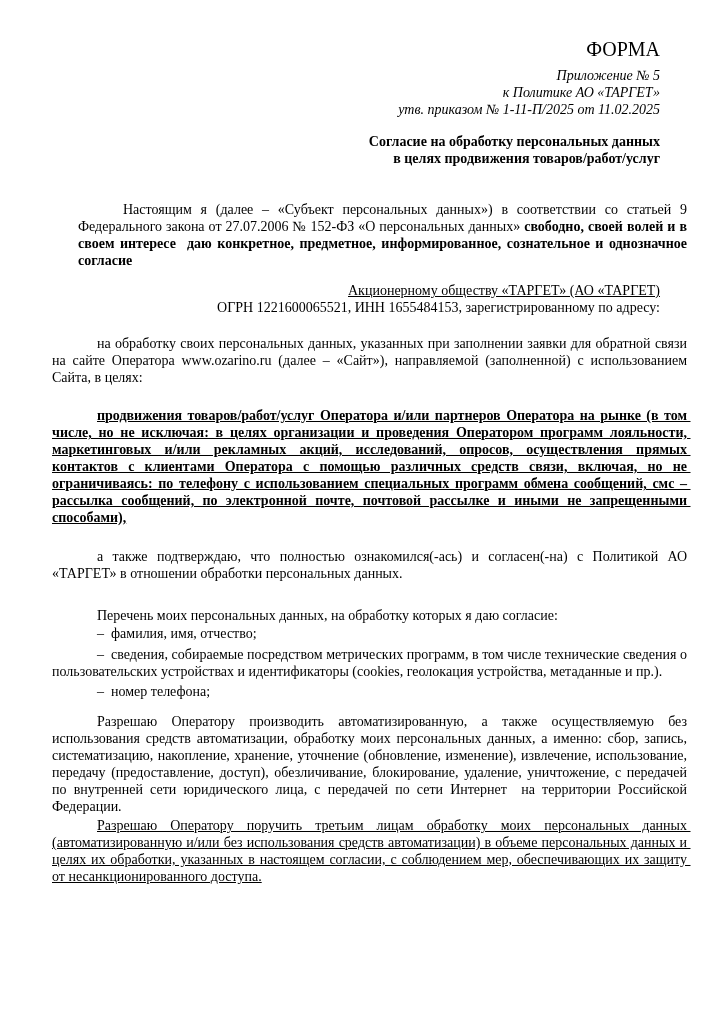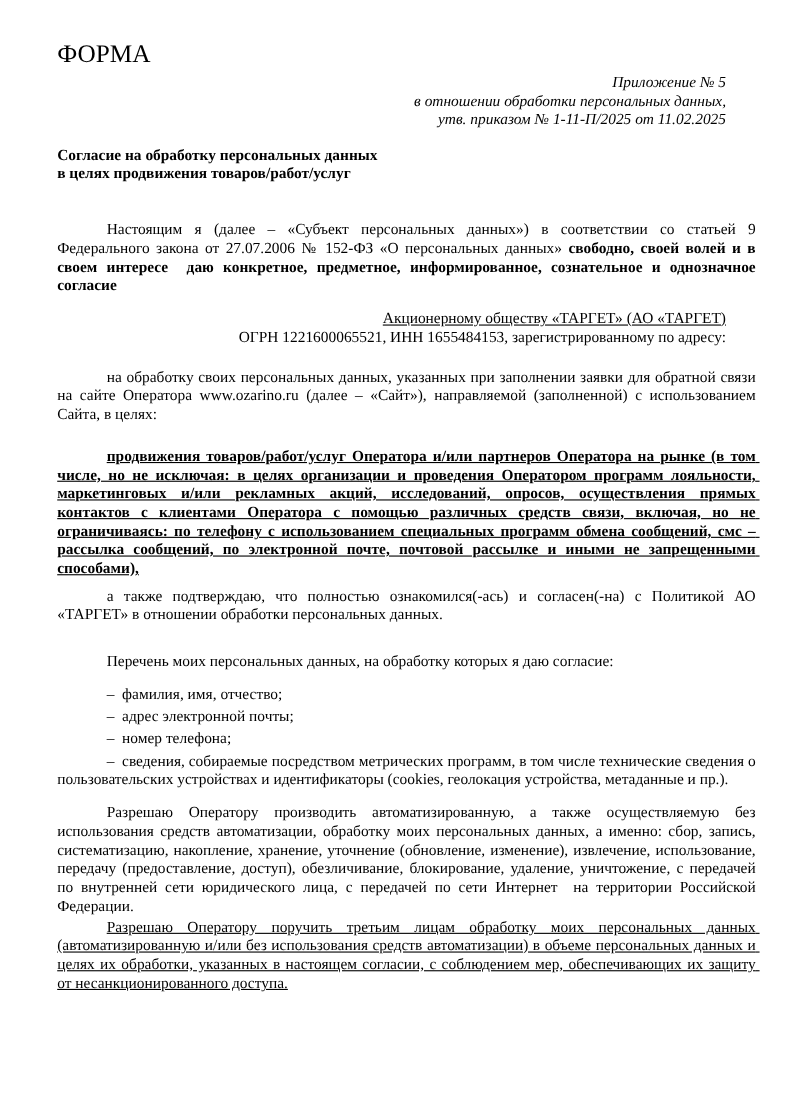--- a/index.html
+++ b/index.html
@@ -15,71 +15,71 @@
     box-sizing: border-box;
     padding: 38px 28px 0 52px;
     background: #ffffff;
     color: #000000;
     font-family: "Liberation Serif", "DejaVu Serif", serif;
     font-size: 14px;
     line-height: 17px;
     overflow: hidden;
   }
   .form-label {
-    text-align: left;
-    font-size: 23px;
+    text-align: right;
+    font-size: 20px;
     line-height: 22px;
     margin: 0 27px 0 0;
   }
   .appendix {
     text-align: right;
     margin: 7px 27px 0 0;
     font-style: italic;
   }
   .doc-title {
-    text-align: left;
+    text-align: right;
     font-weight: bold;
     margin: 15px 27px 0 0;
   }
   .para {
     margin: 0;
     text-align: justify;
     text-indent: 45px;
     white-space: pre-wrap;
   }
   .bold { font-weight: bold; }
   .underline { text-decoration: underline; }
   .centered {
     text-align: right;
     margin-right: 27px;
   }
-  .m-intro      { margin-top: 34px; }
+  .m-intro      { margin-top: 34px; margin-left: 26px; }
   .m-operator   { margin-top: 13px; }
   .m-processing { margin-top: 19px; }
   .m-purpose    { margin-top: 21px; text-decoration: underline; }
-  .m-policy     { margin-top: 8px; }
+  .m-policy     { margin-top: 22px; }
   .m-listintro  { margin-top: 25px; }
-  .m-item1      { margin-top: 13px; }
+  .m-item1      { margin-top: 1px; }
   .m-item2      { margin-top: 3px; }
   .m-item3      { margin-top: 3px; }
   .m-item4      { margin-top: 4px; }
   .m-auto       { margin-top: 13px; }
   .m-third      { margin-top: 2px; text-decoration: underline; }
   .list-item .marker { margin-right: 7px; }
 </style>
 </head>
 <body>
 
 <div class="page">
 
   <div class="form-label">ФОРМА</div>
 
   <div class="appendix">
     <div>Приложение № 5</div>
-    <div>в отношении обработки персональных данных,</div>
+    <div>к Политике АО «ТАРГЕТ»</div>
     <div>утв. приказом № 1-11-П/2025 от 11.02.2025</div>
   </div>
 
   <div class="doc-title">
     <div>Согласие на обработку персональных данных</div>
     <div>в целях продвижения товаров/работ/услуг</div>
   </div>
 
   <p class="para m-intro"><span>Настоящим я (далее – «Субъект персональных данных») в соответствии со статьей 9 Федерального закона от 27.07.2006 № 152-ФЗ «О персональных данных» </span><span class="bold">свободно, своей волей и в своем интересе  даю конкретное, предметное, информированное, сознательное и однозначное согласие</span></p>
 
@@ -91,23 +91,22 @@
   <p class="para m-processing">на обработку своих персональных данных, указанных при заполнении заявки для обратной связи на сайте Оператора www.ozarino.ru (далее – «Сайт»), направляемой (заполненной) с использованием Сайта, в целях:</p>
 
   <p class="para bold m-purpose">продвижения товаров/работ/услуг Оператора и/или партнеров Оператора на рынке (в том числе, но не исключая: в целях организации и проведения Оператором программ лояльности, маркетинговых и/или рекламных акций, исследований, опросов, осуществления прямых контактов с клиентами Оператора с помощью различных средств связи, включая, но не ограничиваясь: по телефону с использованием специальных программ обмена сообщений, смс – рассылка сообщений, по электронной почте, почтовой рассылке и иными не запрещенными способами),</p>
 
   <p class="para m-policy">а также подтверждаю, что полностью ознакомился(-ась) и согласен(-на) с Политикой АО «ТАРГЕТ» в отношении обработки персональных данных.</p>
 
   <p class="para m-listintro">Перечень моих персональных данных, на обработку которых я даю согласие:</p>
 
   <p class="para list-item m-item1"><span class="marker">–</span><span>фамилия, имя, отчество;</span></p>
 
-  <p class="para list-item m-item2"><span class="marker">–</span><span>адрес электронной почты;</span></p>
+
+  <p class="para list-item m-item4"><span class="marker">–</span><span>сведения, собираемые посредством метрических программ, в том числе технические сведения о пользовательских устройствах и идентификаторы (cookies, геолокация устройства, метаданные и пр.).</span></p>
 
   <p class="para list-item m-item3"><span class="marker">–</span><span>номер телефона;</span></p>
-
-  <p class="para list-item m-item4"><span class="marker">–</span><span>сведения, собираемые посредством метрических программ, в том числе технические сведения о пользовательских устройствах и идентификаторы (cookies, геолокация устройства, метаданные и пр.).</span></p>
 
   <p class="para m-auto">Разрешаю Оператору производить автоматизированную, а также осуществляемую без использования средств автоматизации, обработку моих персональных данных, а именно: сбор, запись, систематизацию, накопление, хранение, уточнение (обновление, изменение), извлечение, использование, передачу (предоставление, доступ), обезличивание, блокирование, удаление, уничтожение, с передачей по внутренней сети юридического лица, с передачей по сети Интернет  на территории Российской Федерации.</p>
 
   <p class="para m-third">Разрешаю Оператору поручить третьим лицам обработку моих персональных данных (автоматизированную и/или без использования средств автоматизации) в объеме персональных данных и целях их обработки, указанных в настоящем согласии, с соблюдением мер, обеспечивающих их защиту от несанкционированного доступа.</p>
 
 </div>
 
 </body></html>

